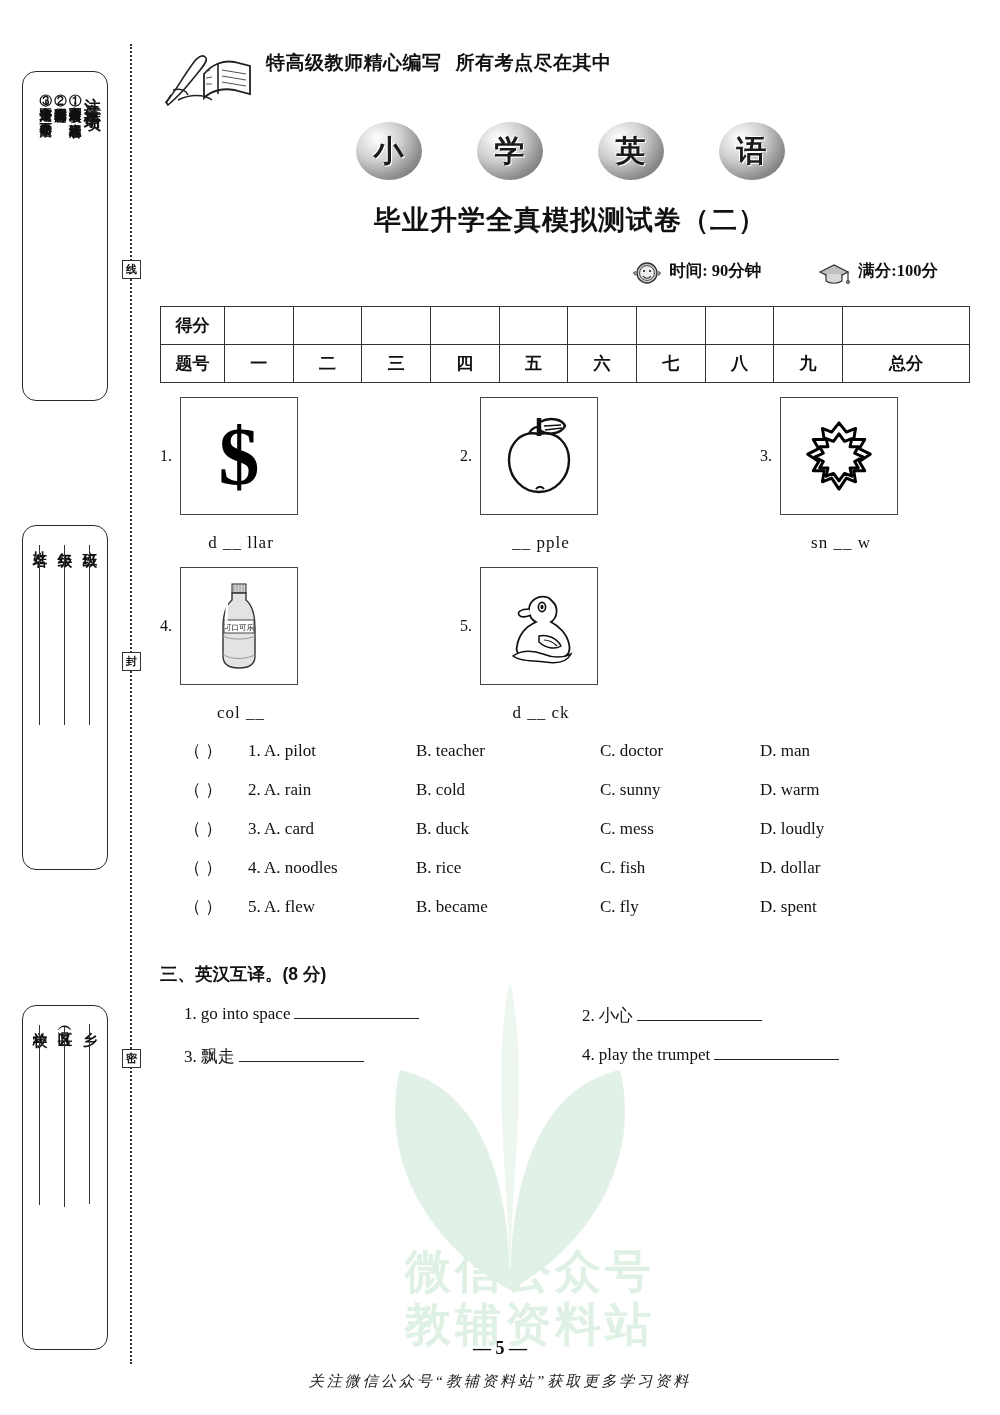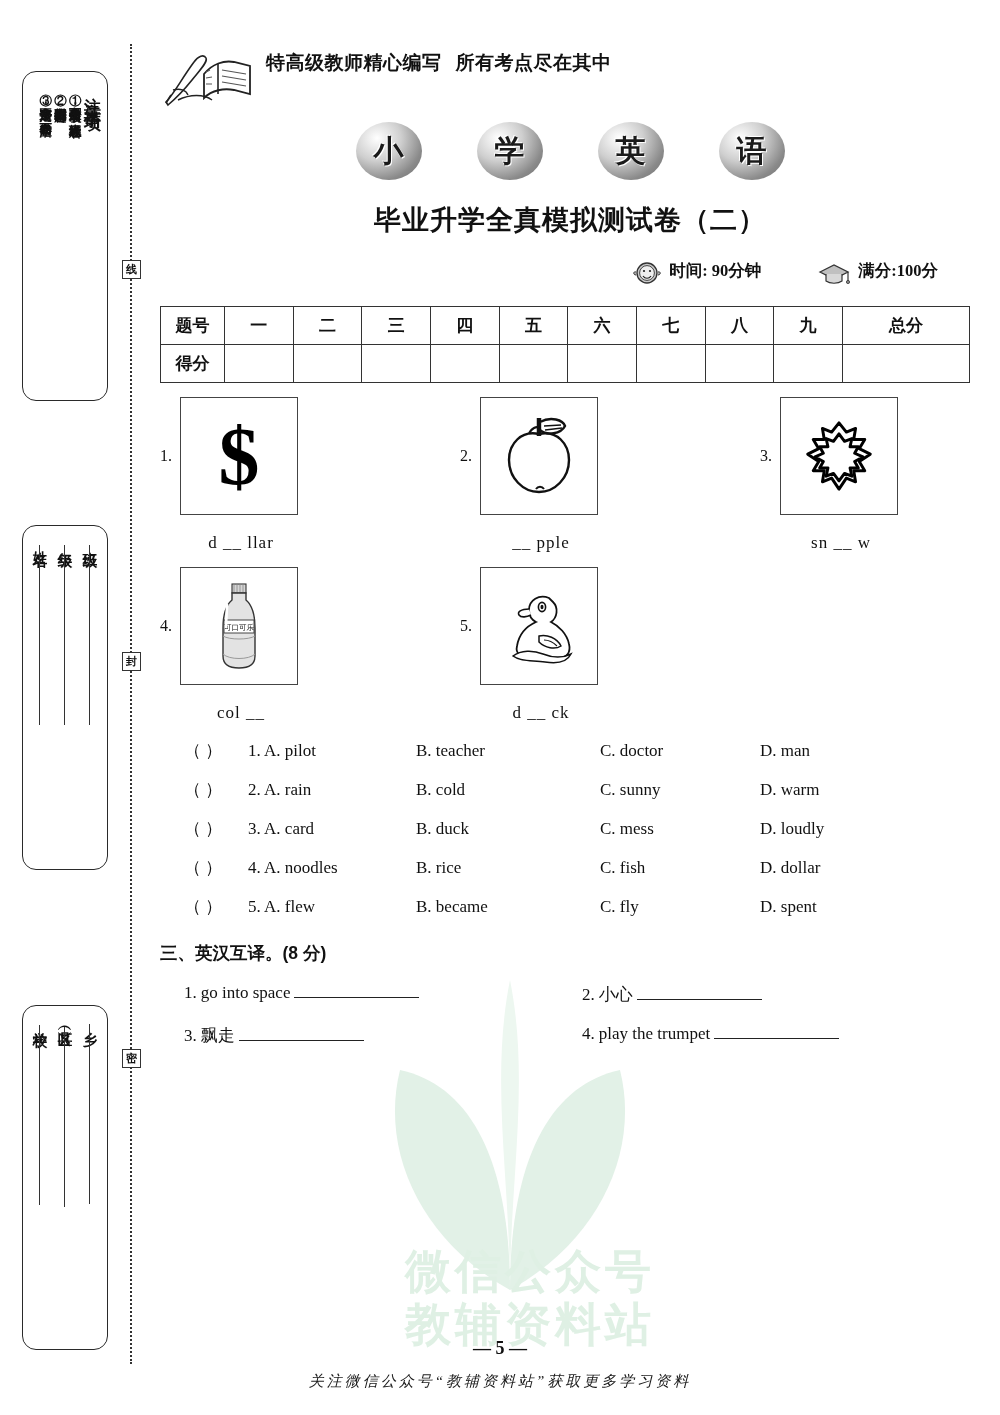--- a/index.html
+++ b/index.html
@@ -229,44 +229,44 @@
           <path d="M31 12 L31 21" stroke="#333" stroke-width="1.2"></path>
           <circle cx="31" cy="22" r="1.6" fill="#888" stroke="#333" stroke-width="0.8"></circle>
         </svg>
         <span>满分:100分</span>
       </div>
     </div>
 
     <table class="scoretable">
       <tbody>
           <tr>
+        <td class="head">得分</td>
+        <td></td>
+        <td></td>
+        <td></td>
+        <td></td>
+        <td></td>
+        <td></td>
+        <td></td>
+        <td></td>
+        <td></td>
+        <td></td>
+      </tr>
+      <tr>
         <td class="head">题号</td>
         <td>一</td>
         <td>二</td>
         <td>三</td>
         <td>四</td>
         <td>五</td>
         <td>六</td>
         <td>七</td>
         <td>八</td>
         <td>九</td>
         <td>总分</td>
-      </tr>
-      <tr>
-        <td class="head">得分</td>
-        <td></td>
-        <td></td>
-        <td></td>
-        <td></td>
-        <td></td>
-        <td></td>
-        <td></td>
-        <td></td>
-        <td></td>
-        <td></td>
       </tr>
     </tbody>
       </table>
 
 
     <div class="picrow">
       <div class="piccell" style="width:300px">
         <div class="picline">
           <span class="picnum">1.</span>
           <div class="picbox">
@@ -393,21 +393,21 @@
       </div>
       <div class="qrow">
         <span class="paren">（      ）</span>
         <span class="opt opt-a"><span>5.</span> <span>A. flew</span></span>
         <span class="opt opt-b">B. became</span>
         <span class="opt opt-c">C. fly</span>
         <span class="opt">D. spent</span>
       </div>
     </div>
 
-    <div class="sec-title" style="margin-top:23px">三、英汉互译。(8 分)</div>
+    <div class="sec-title" style="margin-top:44px">三、英汉互译。(8 分)</div>
 
     <div style="padding-left:24px">
       <div class="trow">
         <div class="tcell">
           <span>1.</span>
           <span>go into space</span>
           <span class="tline"></span>
         </div>
         <div class="tcell">
           <span>2.</span>

